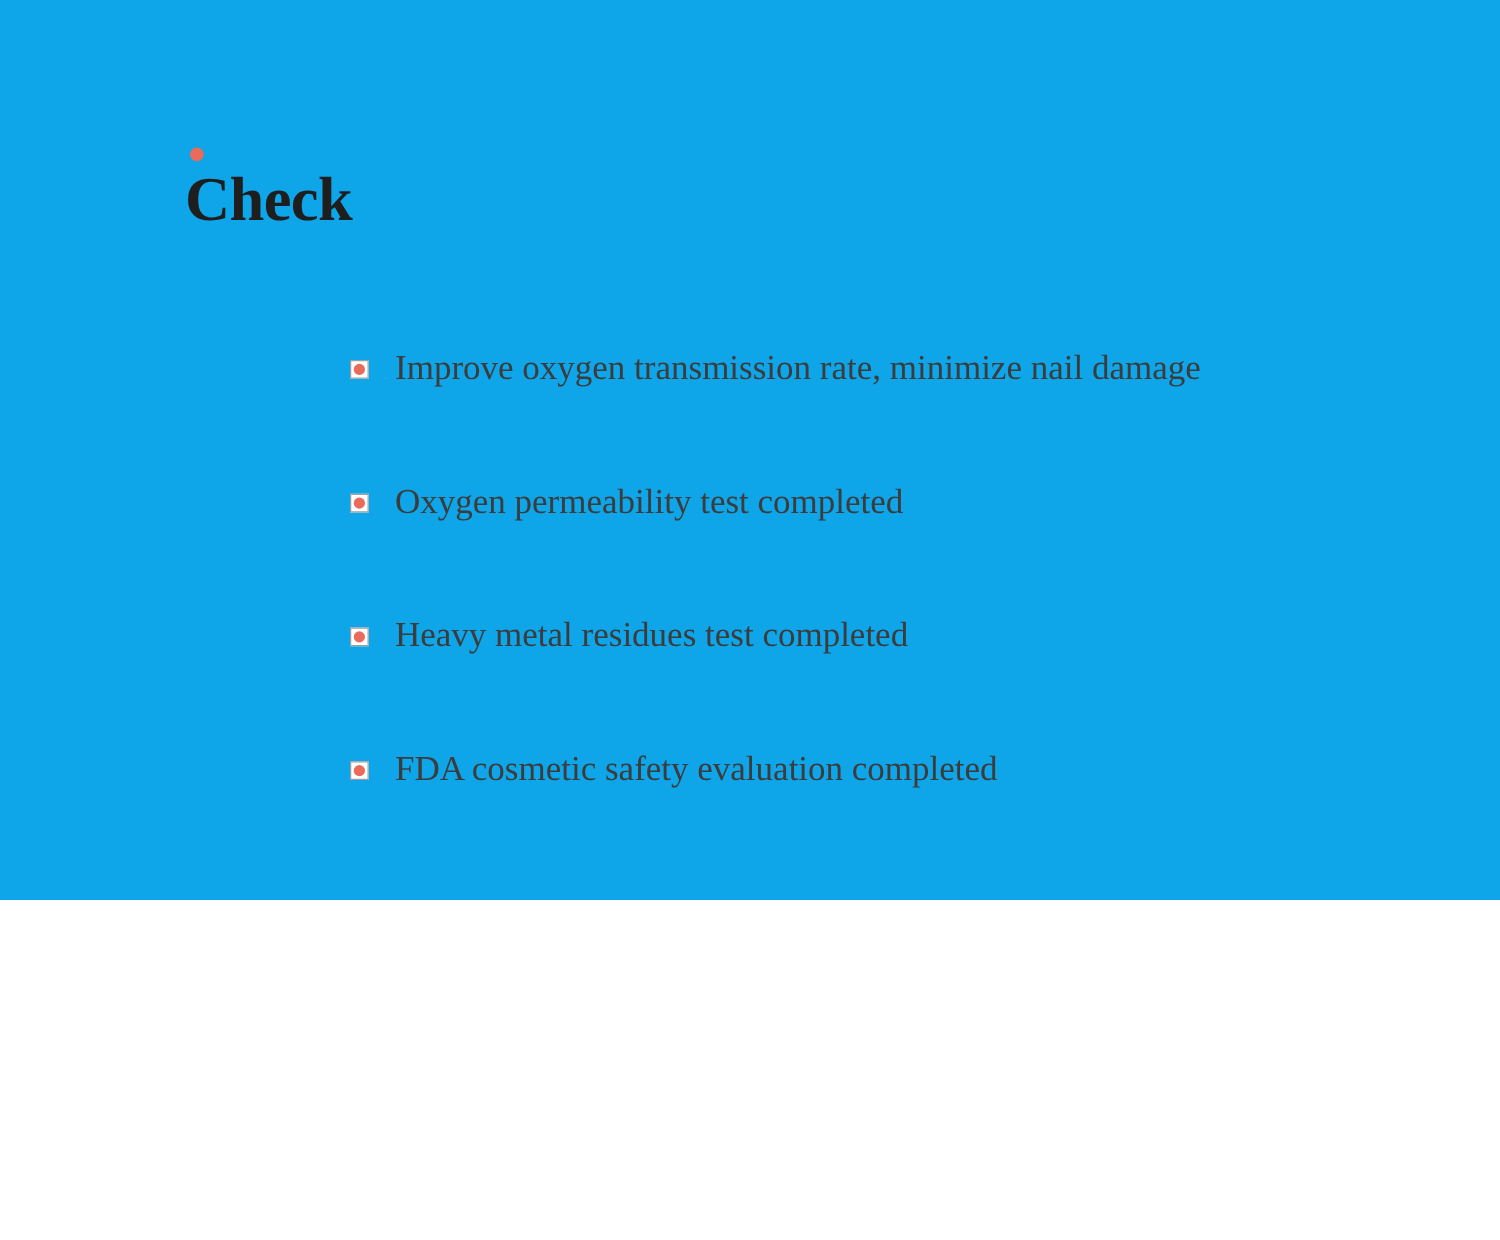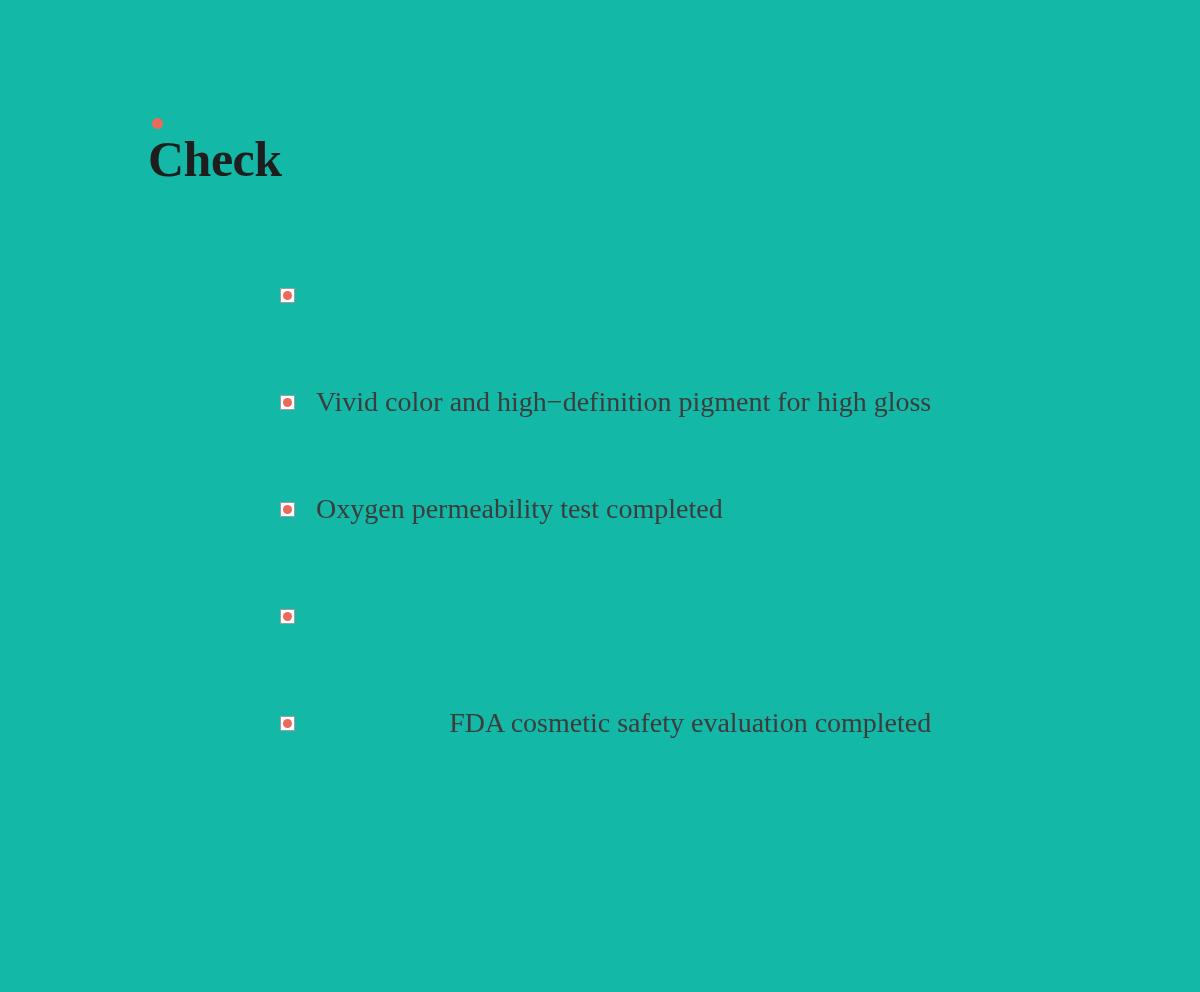--- a/index.html
+++ b/index.html
@@ -9,22 +9,22 @@
     width: 1200px;
     height: 992px;
     position: relative;
     font-family: "Liberation Serif", serif;
     overflow: hidden;
   }
 
   .page {
     position: relative;
     width: 1200px;
-    height: 992px;
-    background: #14b8a6;
+    height: 720px;
+    background: #0ea5e9;
   }
 
   
   .accent-dot {
     position: absolute;
     left: 152px;
     top: 118px;
     width: 11px;
     height: 11px;
     border-radius: 50%;
@@ -58,21 +58,20 @@
     list-style: none;
   }
   .checkpoint-item {
     display: flex;
     align-items: center;
     height: 36px;
     margin-bottom: 71px;
   }
   .checkpoint-item:last-child {
     margin-bottom: 0;
-    justify-content: space-between;
   }
 
   
   .bullet {
     flex: 0 0 auto;
     width: 13px;
     height: 13px;
     border: 1px solid #9e9e9e;
     background: #ffffff;
     margin-right: 21px;
@@ -106,41 +105,37 @@
   <h1 class="title">
     <span class="line">Check</span>
   </h1>
 
   <ul class="checkpoint-list">
 
     <li class="checkpoint-item">
       <span class="bullet">
           <span class="bullet-dot"></span>
         </span>
+      <span class="item-text">Improve oxygen transmission rate, minimize nail damage</span>
     </li>
 
-    <li class="checkpoint-item">
-      <span class="bullet">
-          <span class="bullet-dot"></span>
-        </span>
-      <span class="item-text">Vivid color and high−definition pigment for high gloss</span>
-    </li>
 
 
     <li class="checkpoint-item">
       <span class="bullet">
           <span class="bullet-dot"></span>
         </span>
       <span class="item-text">Oxygen permeability test completed</span>
     </li>
 
     <li class="checkpoint-item">
       <span class="bullet">
           <span class="bullet-dot"></span>
         </span>
+      <span class="item-text">Heavy metal residues test completed</span>
     </li>
 
     <li class="checkpoint-item">
       <span class="bullet">
           <span class="bullet-dot"></span>
         </span>
       <span class="item-text">FDA cosmetic safety evaluation completed</span>
     </li>
 
   </ul>

